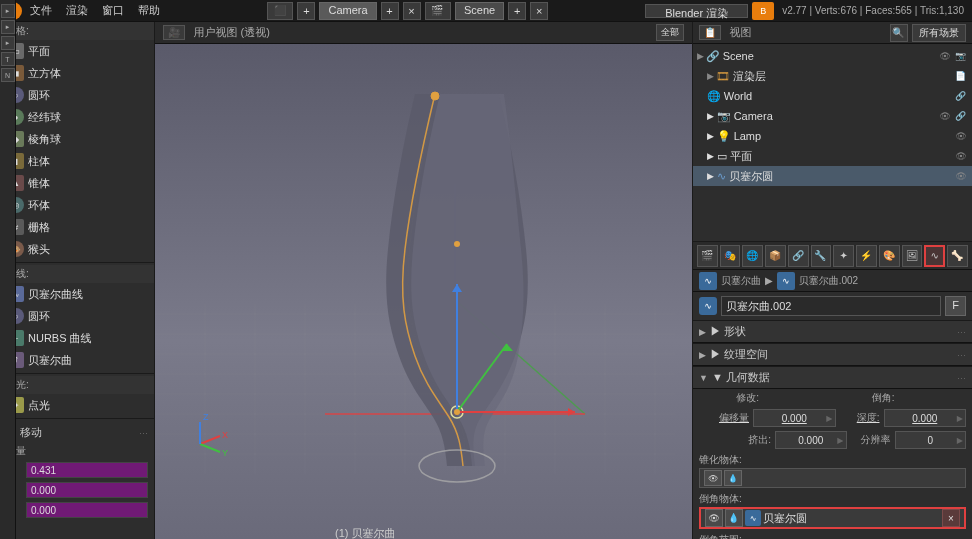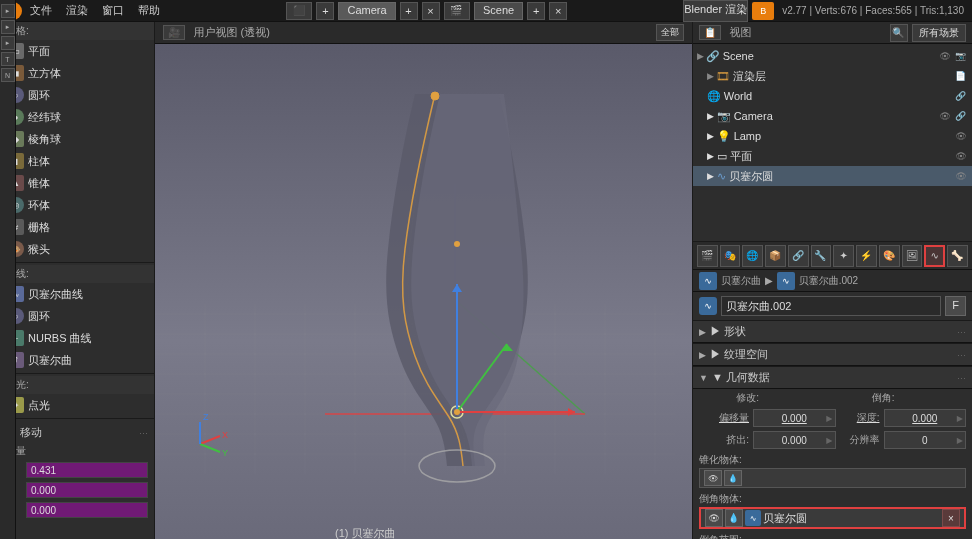--- a/index.html
+++ b/index.html
@@ -101,24 +101,24 @@
     .top-bar-right {
       display: flex;
       align-items: center;
       gap: 4px;
       padding-right: 4px;
     }
     .render-engine-btn {
       background: #3a3a3a;
       border: 1px solid #555;
       color: #ddd;
-      padding: 1px 0;
-      font-size: 11px;
-      cursor: pointer;
-      height: 22px;
+      padding: 1px 19px;
+      font-size: 11px;
+      cursor: pointer;
+      height: 14px;
     }
     .version-info {
       color: #aaa;
       font-size: 10px;
       padding: 0 4px;
     }
 
     
     .main-layout {
       display: flex;
@@ -897,21 +897,21 @@
             <span>0.000</span>
             <span style="position:absolute;right:2px;color:#666;font-size:8px;">▶</span>
           </div>
           <div style="color:#aaa;font-size:10px;width:40px;text-align:right;flex-shrink:0;">深度:</div>
           <div style="flex:1;background:#3a3a3a;border:1px solid #555;height:18px;display:flex;align-items:center;justify-content:center;font-size:10px;color:#ddd;position:relative;cursor:ew-resize;">
             <span>0.000</span>
             <span style="position:absolute;right:2px;color:#666;font-size:8px;">▶</span>
           </div>
         </div>
 
-        <div style="display:flex;padding:2px 6px;gap:4px;align-items:center;">
+        <div style="display:flex;padding:2px 6px;gap:4px;align-items:center;margin-left:22px;">
           <div style="color:#aaa;font-size:10px;width:50px;text-align:right;flex-shrink:0;">挤出:</div>
           <div style="flex:1;background:#3a3a3a;border:1px solid #555;height:18px;display:flex;align-items:center;justify-content:center;font-size:10px;color:#ddd;position:relative;cursor:ew-resize;">
             <span>0.000</span>
             <span style="position:absolute;right:2px;color:#666;font-size:8px;">▶</span>
           </div>
           <div style="color:#aaa;font-size:10px;width:40px;text-align:right;flex-shrink:0;">分辨率</div>
           <div style="flex:1;background:#3a3a3a;border:1px solid #555;height:18px;display:flex;align-items:center;justify-content:center;font-size:10px;color:#ddd;position:relative;cursor:ew-resize;">
             <span>0</span>
             <span style="position:absolute;right:2px;color:#666;font-size:8px;">▶</span>
           </div>

